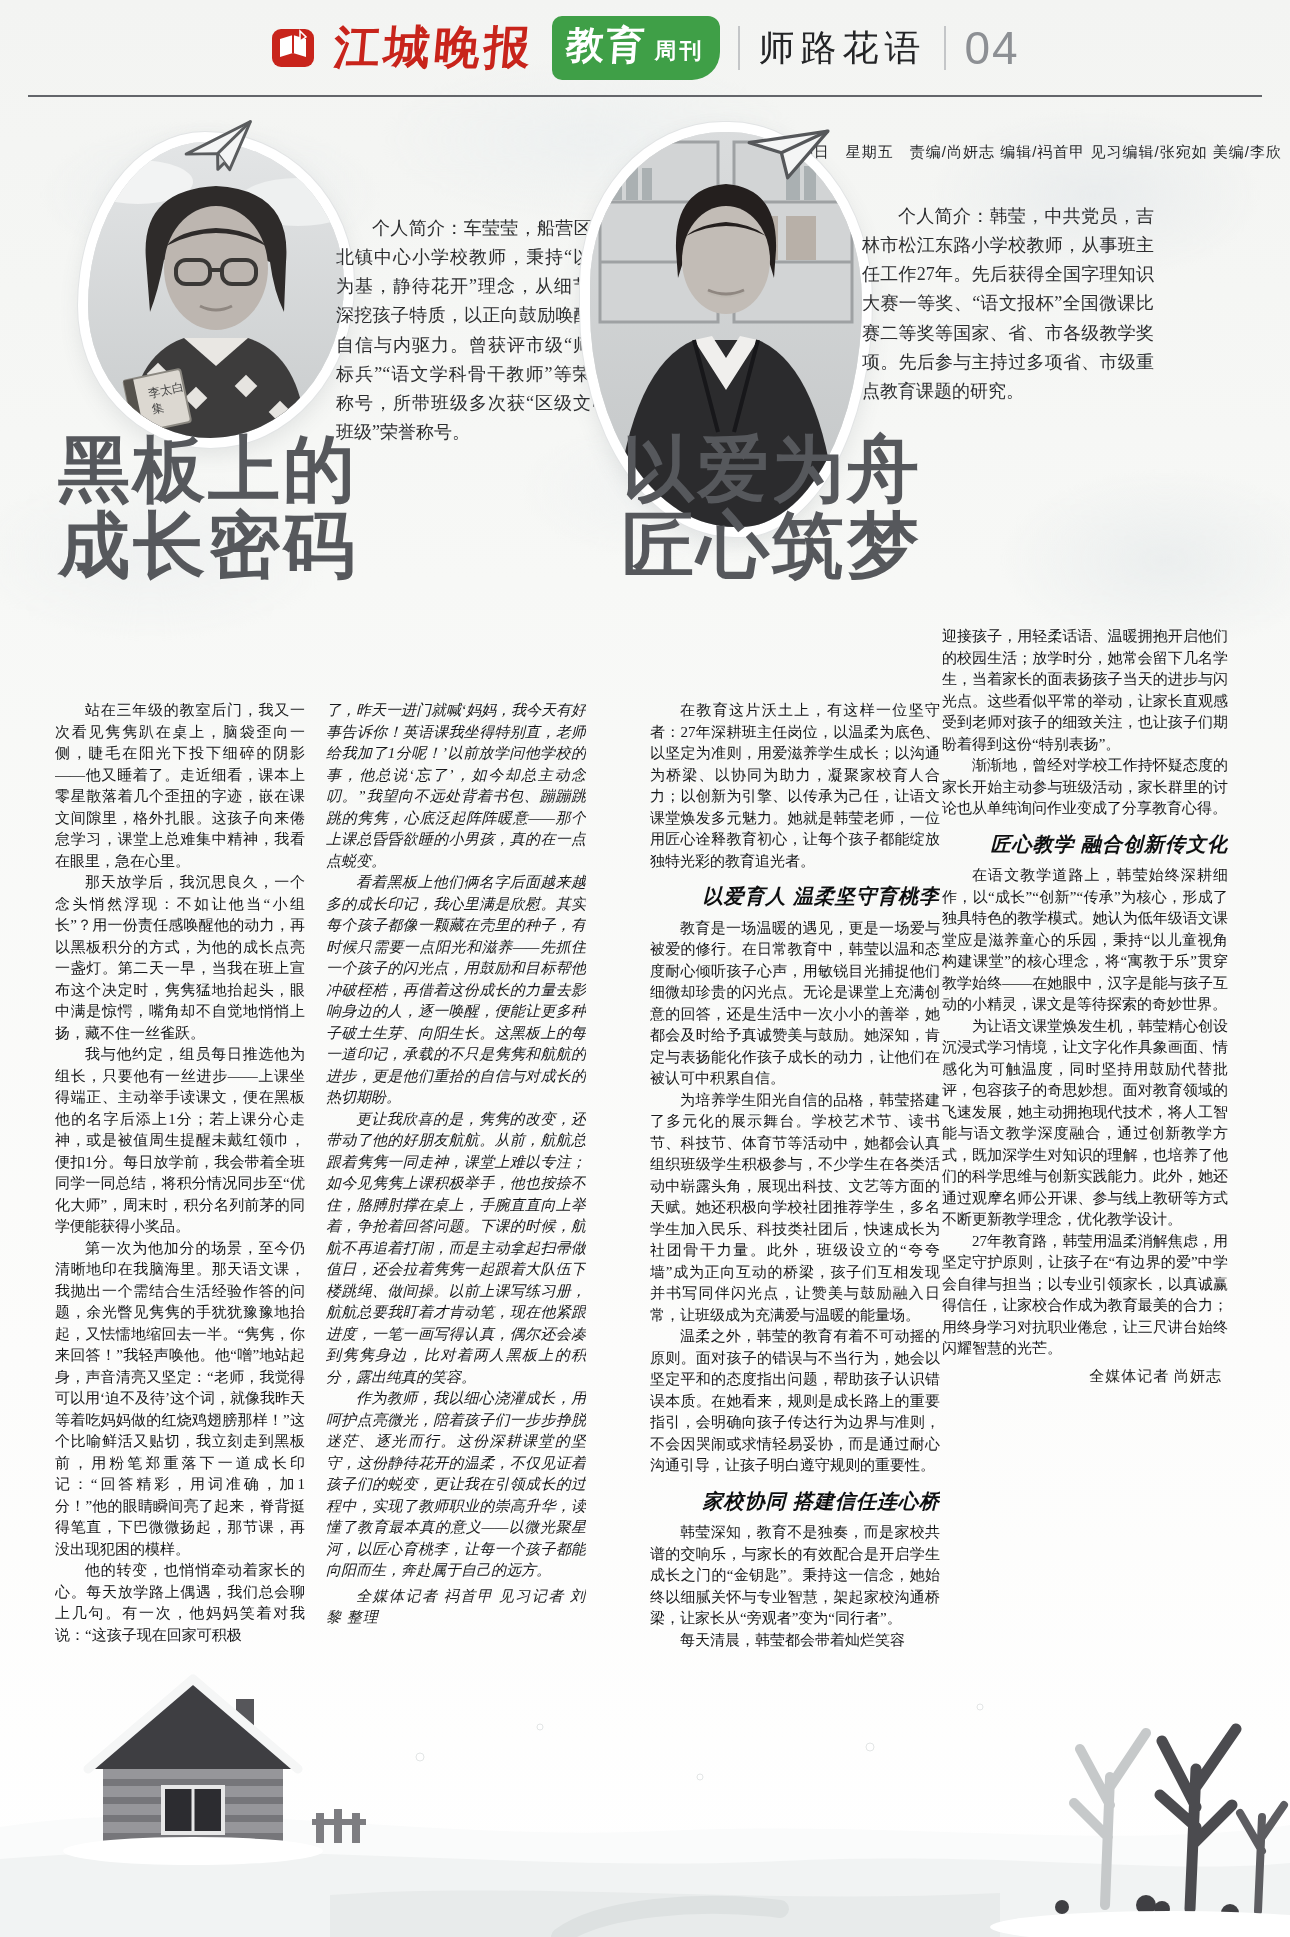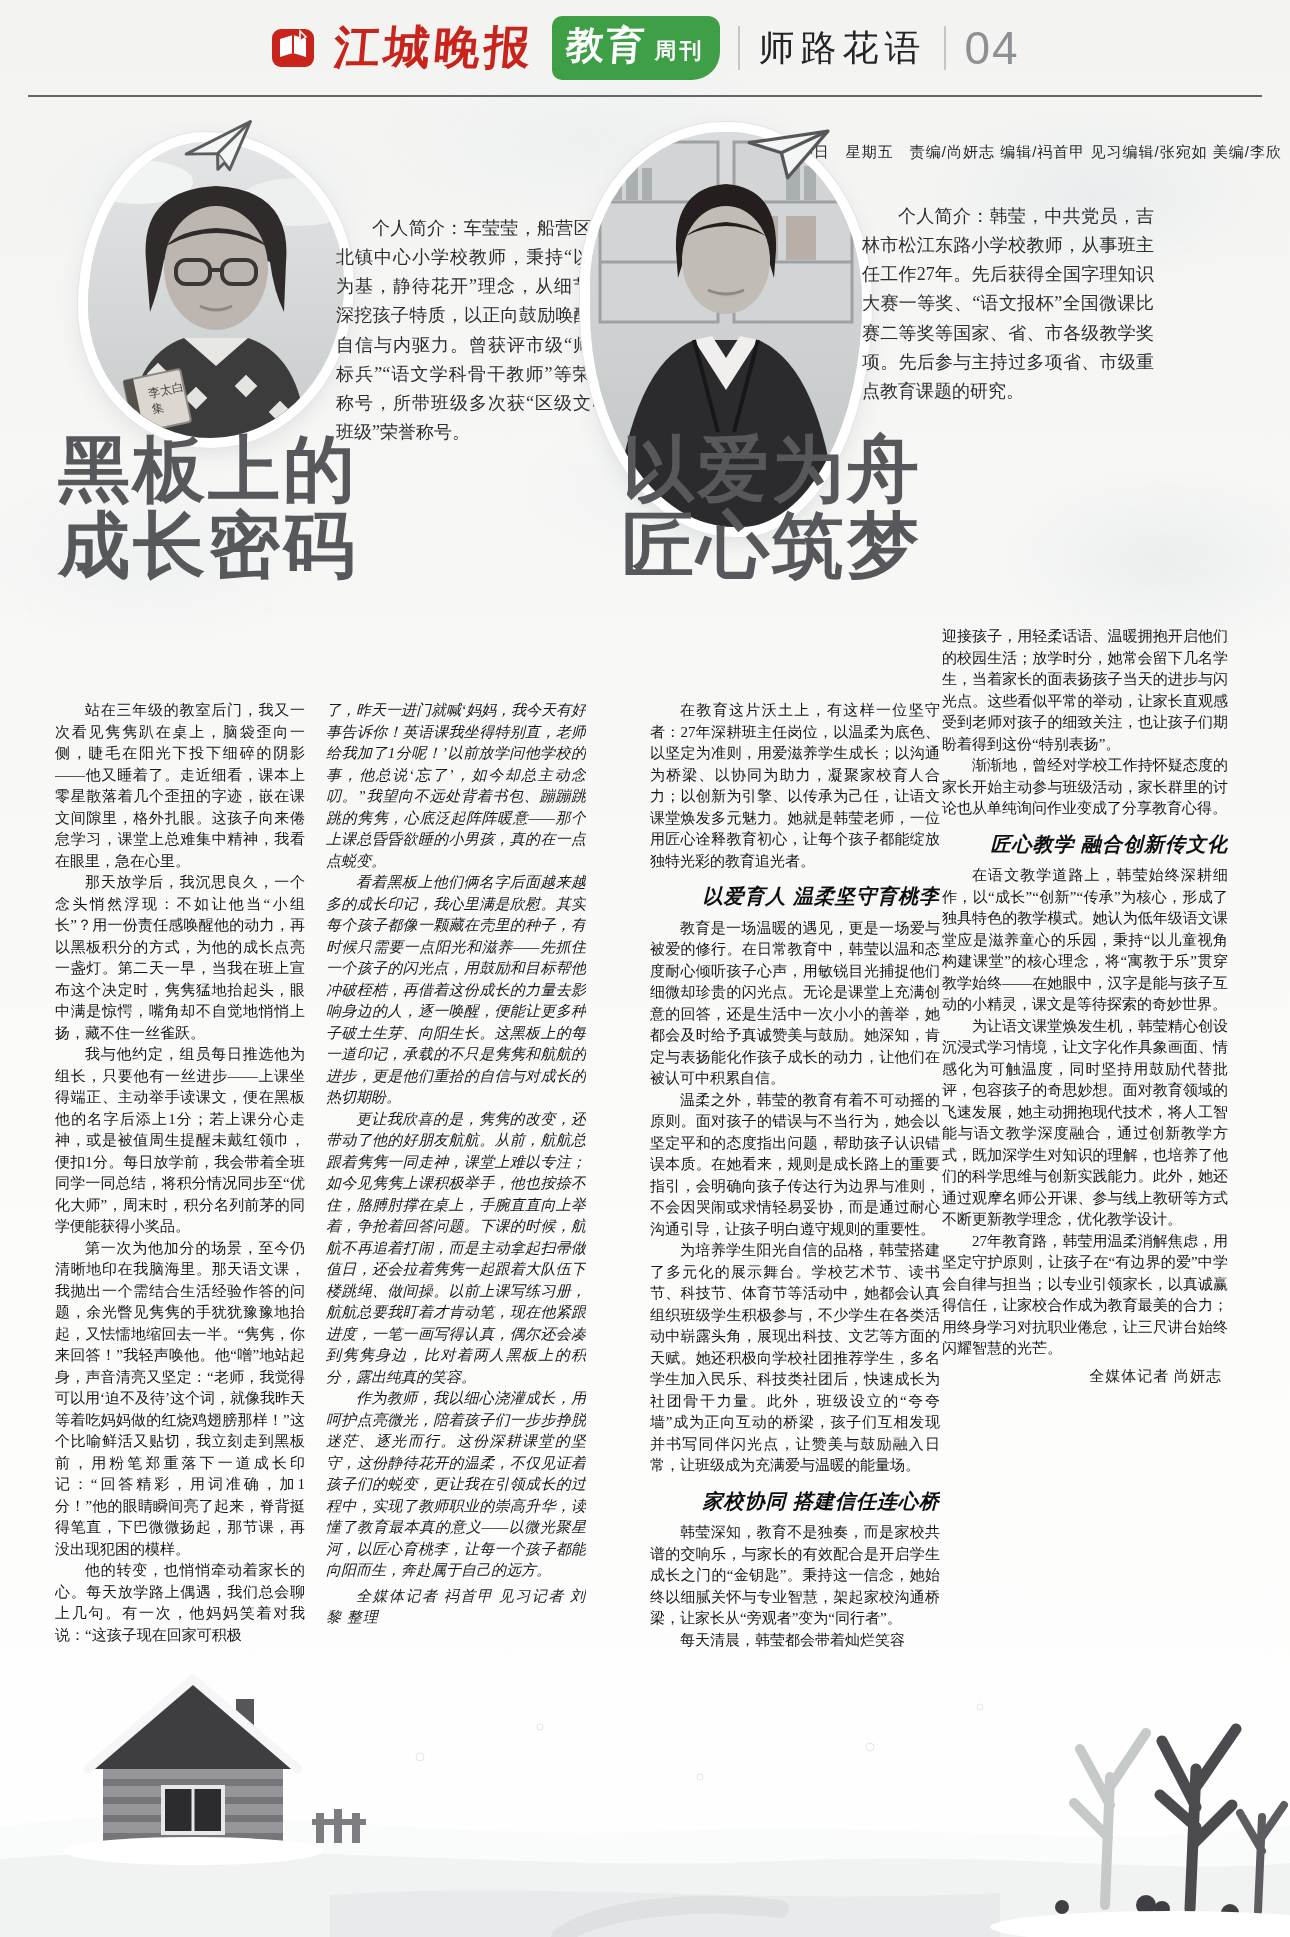--- a/index.html
+++ b/index.html
@@ -203,22 +203,22 @@
   </div>
   <p class="profile profile-right">个人简介：韩莹，中共党员，吉林市松江东路小学校教师，从事班主任工作27年。先后获得全国字理知识大赛一等奖、“语文报杯”全国微课比赛二等奖等国家、省、市各级教学奖项。先后参与主持过多项省、市级重点教育课题的研究。</p>
   <h1 class="headline headline-right">
     <span>以爱为舟</span><br>
     <span>匠心筑梦</span>
   </h1>
   <div class="col col-b1">
       <p class="para">在教育这片沃土上，有这样一位坚守者：27年深耕班主任岗位，以温柔为底色、以坚定为准则，用爱滋养学生成长；以沟通为桥梁、以协同为助力，凝聚家校育人合力；以创新为引擎、以传承为己任，让语文课堂焕发多元魅力。她就是韩莹老师，一位用匠心诠释教育初心，让每个孩子都能绽放独特光彩的教育追光者。</p>
       <p class="subhead">以爱育人 温柔坚守育桃李</p>
       <p class="para">教育是一场温暖的遇见，更是一场爱与被爱的修行。在日常教育中，韩莹以温和态度耐心倾听孩子心声，用敏锐目光捕捉他们细微却珍贵的闪光点。无论是课堂上充满创意的回答，还是生活中一次小小的善举，她都会及时给予真诚赞美与鼓励。她深知，肯定与表扬能化作孩子成长的动力，让他们在被认可中积累自信。</p>
+      <p class="para">为培养学生阳光自信的品格，韩莹搭建了多元化的展示舞台。学校艺术节、读书节、科技节、体育节等活动中，她都会认真组织班级学生积极参与，不少学生在各类活动中崭露头角，展现出科技、文艺等方面的天赋。她还积极向学校社团推荐学生，多名学生加入民乐、科技类社团后，快速成长为社团骨干力量。此外，班级设立的“夸夸墙”成为正向互动的桥梁，孩子们互相发现并书写同伴闪光点，让赞美与鼓励融入日常，让班级成为充满爱与温暖的能量场。</p>
       <p class="para">温柔之外，韩莹的教育有着不可动摇的原则。面对孩子的错误与不当行为，她会以坚定平和的态度指出问题，帮助孩子认识错误本质。在她看来，规则是成长路上的重要指引，会明确向孩子传达行为边界与准则，不会因哭闹或求情轻易妥协，而是通过耐心沟通引导，让孩子明白遵守规则的重要性。</p>
-      <p class="para">为培养学生阳光自信的品格，韩莹搭建了多元化的展示舞台。学校艺术节、读书节、科技节、体育节等活动中，她都会认真组织班级学生积极参与，不少学生在各类活动中崭露头角，展现出科技、文艺等方面的天赋。她还积极向学校社团推荐学生，多名学生加入民乐、科技类社团后，快速成长为社团骨干力量。此外，班级设立的“夸夸墙”成为正向互动的桥梁，孩子们互相发现并书写同伴闪光点，让赞美与鼓励融入日常，让班级成为充满爱与温暖的能量场。</p>
       <p class="subhead">家校协同 搭建信任连心桥</p>
       <p class="para">韩莹深知，教育不是独奏，而是家校共谱的交响乐，与家长的有效配合是开启学生成长之门的“金钥匙”。秉持这一信念，她始终以细腻关怀与专业智慧，架起家校沟通桥梁，让家长从“旁观者”变为“同行者”。</p>
       <p class="para">每天清晨，韩莹都会带着灿烂笑容</p>
     </div>
   <div class="col col-b2">
       <p class="cont">迎接孩子，用轻柔话语、温暖拥抱开启他们的校园生活；放学时分，她常会留下几名学生，当着家长的面表扬孩子当天的进步与闪光点。这些看似平常的举动，让家长直观感受到老师对孩子的细致关注，也让孩子们期盼着得到这份“特别表扬”。</p>
       <p class="para">渐渐地，曾经对学校工作持怀疑态度的家长开始主动参与班级活动，家长群里的讨论也从单纯询问作业变成了分享教育心得。</p>
       <p class="subhead">匠心教学 融合创新传文化</p>
       <p class="para">在语文教学道路上，韩莹始终深耕细作，以“成长”“创新”“传承”为核心，形成了独具特色的教学模式。她认为低年级语文课堂应是滋养童心的乐园，秉持“以儿童视角构建课堂”的核心理念，将“寓教于乐”贯穿教学始终——在她眼中，汉字是能与孩子互动的小精灵，课文是等待探索的奇妙世界。</p>
       <p class="para">为让语文课堂焕发生机，韩莹精心创设沉浸式学习情境，让文字化作具象画面、情感化为可触温度，同时坚持用鼓励代替批评，包容孩子的奇思妙想。面对教育领域的飞速发展，她主动拥抱现代技术，将人工智能与语文教学深度融合，通过创新教学方式，既加深学生对知识的理解，也培养了他们的科学思维与创新实践能力。此外，她还通过观摩名师公开课、参与线上教研等方式不断更新教学理念，优化教学设计。</p>

